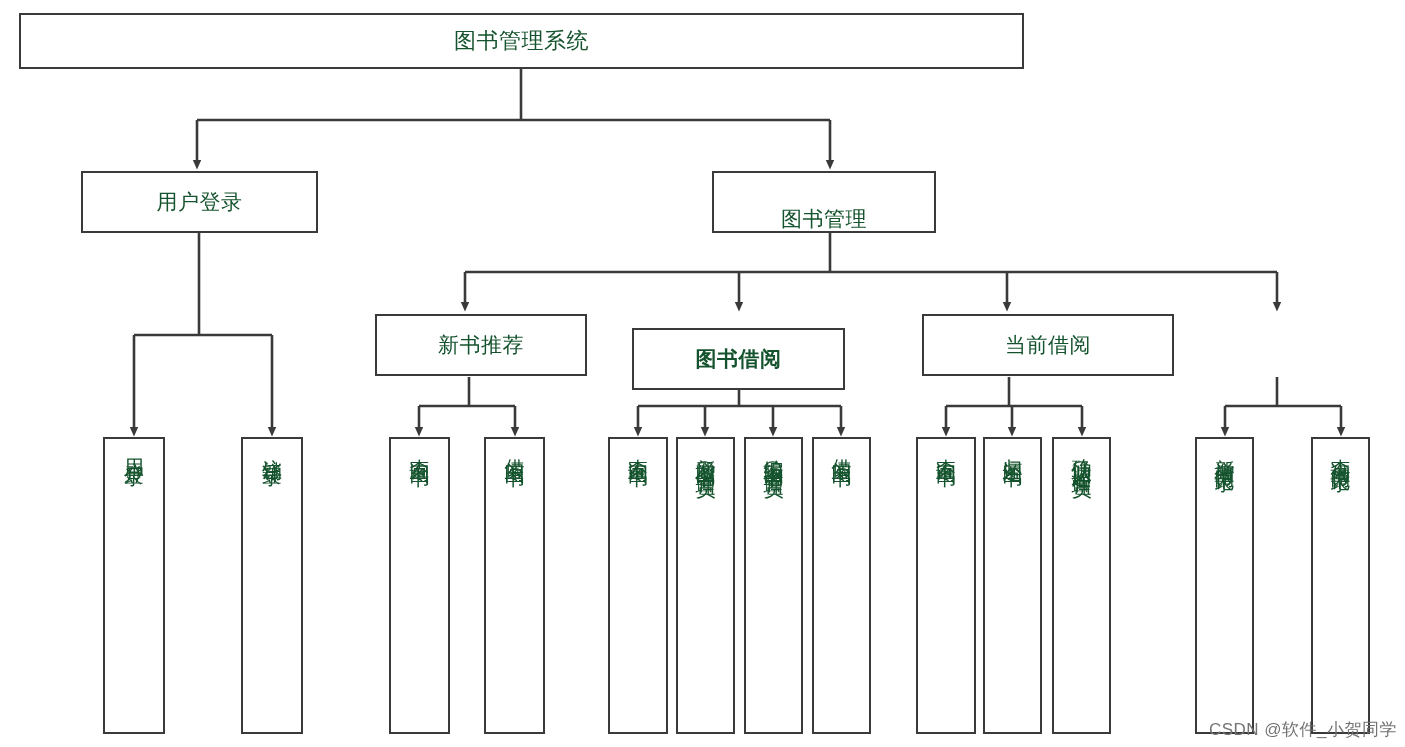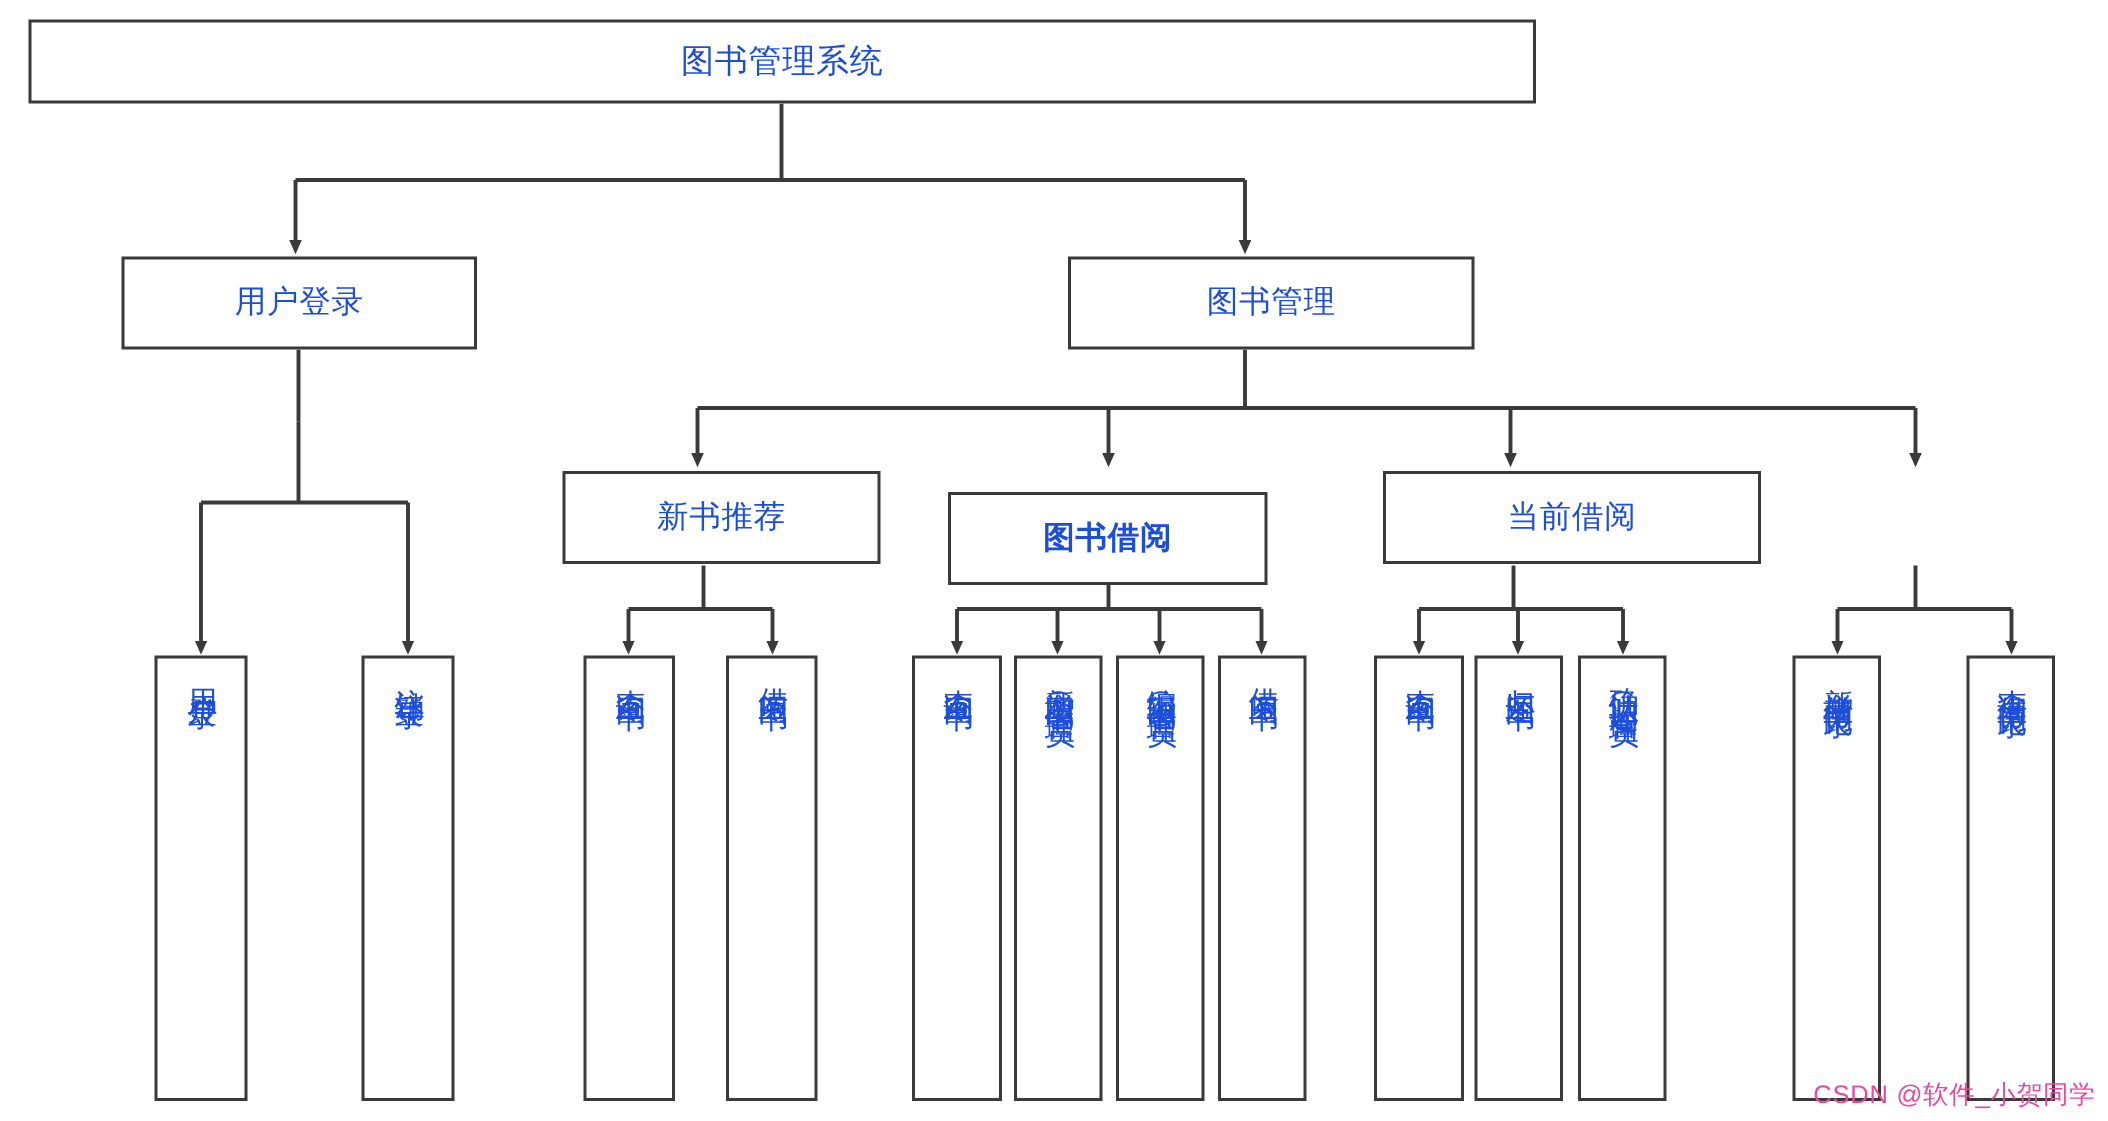--- a/index.html
+++ b/index.html
@@ -19,21 +19,21 @@
     display:flex;
     align-items:center;
     justify-content:center;
     color:#1a1a1a;
   }
   .node-box .label{
     font-size:21px;
     line-height:1.15;
     letter-spacing:0.5px;
     white-space:nowrap;
-    color:#1d4ed8;
+    color:#14532d;
   }
   .node-box.leaf{
     border-width:2.5px;
     align-items:flex-start;
     justify-content:center;
     padding-top:4px;
   }
   .node-box.leaf .label{
     writing-mode:vertical-rl;
     text-orientation:upright;
@@ -42,21 +42,21 @@
     letter-spacing:3px;
     white-space:nowrap;
     text-align:start;
   }
   .node-box.root .label{font-size:22px;}
 
   #watermark{
     position:absolute;
     right:8px;bottom:6px;
     font-size:17px;
-    color:#ec4899;
+    color:#737373;
     letter-spacing:0.5px;
     white-space:nowrap;
     pointer-events:none;
   }
 </style>
 </head>
 <body>
 
 <div id="diagram-root">
 
@@ -116,21 +116,21 @@
     </g>
   </svg>
 
   <div class="node-box root" style="left:19px;top:13px;width:1005px;height:56px;">
     <span class="label">图书管理系统</span>
   </div>
 
   <div class="node-box" style="left:81px;top:171px;width:237px;height:62px;">
     <span class="label">用户登录</span>
   </div>
-  <div class="node-box" style="left:712px;top:171px;width:271px;height:62px;">
+  <div class="node-box" style="left:712px;top:171px;width:224px;height:62px;align-items:flex-end;">
     <span class="label">图书管理</span>
   </div>
 
   <div class="node-box" style="left:363px;top:314px;width:212px;height:62px;margin-left:12px;">
     <span class="label">新书推荐</span>
   </div>
   <div class="node-box" style="left:632px;top:328px;width:213px;height:62px;font-weight:bold;">
     <span class="label">图书借阅</span>
   </div>
   <div class="node-box" style="left:922px;top:314px;width:252px;height:62px;">

